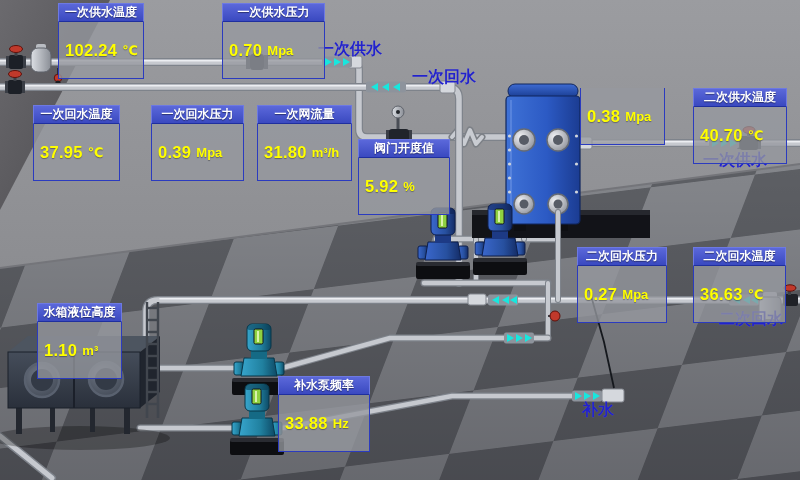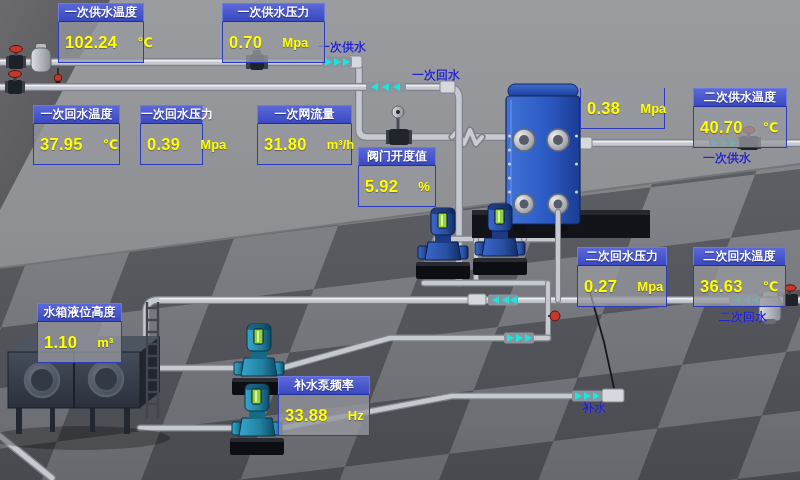--- a/index.html
+++ b/index.html
@@ -14,30 +14,30 @@
   .g-head{
     background:linear-gradient(#5b68da,#3a49c0);
     border:1px solid #6d79e2;border-bottom-color:#1f2f9e;
     color:#fff;font-size:12px;font-weight:bold;text-align:center;
     height:17px;line-height:17px;white-space:nowrap;
     text-shadow:0 1px 1px rgba(0,0,0,.45);
   }
   .g-val{
     background:rgba(150,153,159,.78);
     border:1px solid #2b3bbf;border-top:none;
-    height:24px;display:flex;align-items:center;gap:20px;
-    padding:8px 6px;color:#ffff00;font-weight:bold;
+    height:24px;display:flex;align-items:center;gap:5px;
+    padding:16px 6px;color:#ffff00;font-weight:bold;
     text-shadow:0 1px 1px rgba(0,0,0,.35);
   }
   .g-val .v{font-size:16.5px;letter-spacing:.3px;}
   .g-val .u{font-size:13px;}
   
   .plabel{
     position:absolute;z-index:5;color:#2222cc;font-weight:bold;
-    font-size:12px;white-space:nowrap;text-shadow:0 0 1px rgba(255,255,255,.25);
+    font-size:16px;white-space:nowrap;text-shadow:0 0 1px rgba(255,255,255,.25);
   }
 </style>
 </head>
 <body>
 
 <div class="stage">
 
 <svg class="scene" width="800" height="480" viewBox="0 0 800 480">
   <defs>
     <linearGradient id="wallG" x1="0" y1="0" x2="0" y2="1">
@@ -385,35 +385,35 @@
     <span class="u">Mpa</span>
   </div>
 </div>
 <div class="gauge" style="left:33px;top:105px;width:87px">
   <div class="g-head">一次回水温度</div>
   <div class="g-val">
     <span class="v">37.95</span>
     <span class="u">℃</span>
   </div>
 </div>
-<div class="gauge" style="left:140px;top:105px;width:63px">
+<div class="gauge" style="left:151px;top:105px;width:93px">
   <div class="g-head">一次回水压力</div>
   <div class="g-val">
     <span class="v">0.39</span>
     <span class="u">Mpa</span>
   </div>
 </div>
 <div class="gauge" style="left:257px;top:105px;width:95px">
   <div class="g-head">一次网流量</div>
   <div class="g-val">
     <span class="v">31.80</span>
     <span class="u">m³/h</span>
   </div>
 </div>
-<div class="gauge" style="left:358px;top:147px;width:78px">
+<div class="gauge" style="left:358px;top:139px;width:92px">
   <div class="g-head">阀门开度值</div>
   <div class="g-val">
     <span class="v">5.92</span>
     <span class="u">%</span>
   </div>
 </div>
 <div class="gauge" style="left:580px;top:88px;width:85px">
   <div class="g-val">
     <span class="v">0.38</span>
     <span class="u">Mpa</span>

